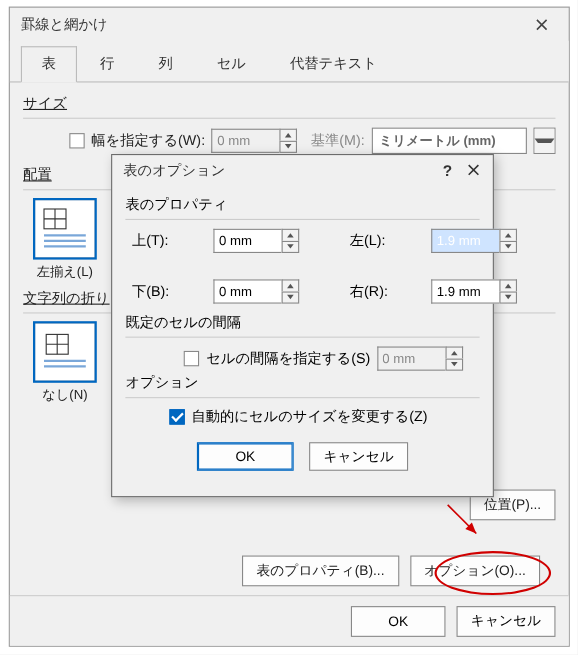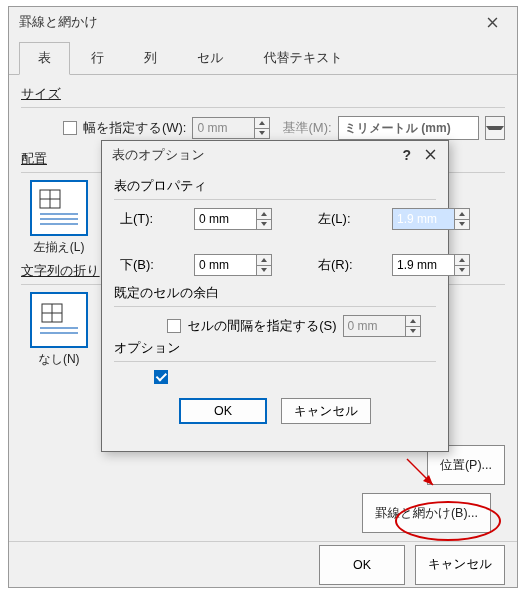--- a/index.html
+++ b/index.html
@@ -62,21 +62,21 @@
   .align-panel { display:flex; gap:30px; margin: 6px 0 6px 10px; }
   .align-item { text-align:center; font-size:12px; }
   .thumb {
     width:56px; height:54px; border:1px solid #999; background:#fff; margin-bottom:4px;
     display:flex; align-items:center; justify-content:center; position:relative;
   }
   .thumb.sel { outline:2px solid #0067c0; outline-offset:-1px; }
   .thumb svg { width:42px; height:40px; }
 
   .btn {
-    height:40px; border:1px solid #888; background:#fdfdfd; font-size:12.5px; padding:0 12px;
+    height:28px; border:1px solid #888; background:#fdfdfd; font-size:12.5px; padding:0 12px;
     display:inline-flex; align-items:center; justify-content:center; min-width:70px;
   }
   .btn.prim { border-color:#0067c0; box-shadow: inset 0 0 0 1px #0067c0; }
 
   .footer {
     position:absolute; left:0; right:0; bottom:0; height:46px; border-top:1px solid #ccc;
     display:flex; align-items:center; justify-content:flex-end; gap:10px; padding:0 12px; background:#f0f0f0;
   }
 
   .pos-btn { position:absolute; right:12px; top:370px; }
@@ -196,21 +196,24 @@
         <div>なし(N)</div>
       </div>
     </div>
 
     <div class="btn pos-btn">
         <span>位置(P)...</span>
       </div>
 
     <div class="opt-btn-wrap">
       <div class="btn">
-          <span>罫線と網かけ(B)...</span>
+          <span>表のプロパティ(B)...</span>
+        </div>
+      <div class="btn">
+          <span>オプション(O)...</span>
         </div>
     </div>
 
     <div class="ellipse"></div>
     <svg class="arrow" width="40" height="40">
       <line x1="6" y1="6" x2="32" y2="32" stroke="#d00000" stroke-width="1.5"></line>
       <polygon points="32,32 22,28 28,22" fill="#d00000"></polygon>
     </svg>
 
   </div>
@@ -290,21 +293,21 @@
             <span class="sb">
               <span class="tri up"></span>
             </span>
             <span class="sb">
               <span class="tri dn"></span>
             </span>
           </span>
       </span>
     </div>
 
-    <div class="fs-label">既定のセルの余白</div>
+    <div class="fs-label">既定のセルの間隔</div>
     <div class="hr"></div>
 
     <div class="row" style="margin:6px 2px 2px 8px; justify-content:center">
       <span style="display:flex;align-items:center;gap:6px">
         <span class="chk"></span>
         <span>セルの間隔を指定する(S)</span>
       </span>
       <span class="spin">
         <input disabled="" value="0 mm" style="">
         <span class="sbtns">
@@ -316,20 +319,21 @@
             </span>
           </span>
       </span>
     </div>
 
     <div class="fs-label" style="margin-top:0">オプション</div>
     <div class="hr"></div>
 
     <div class="row" style="margin-left:8px">
       <span class="chk checked"></span>
+      <span>自動的にセルのサイズを変更する(Z)</span>
     </div>
 
     <div class="btnrow">
       <div class="btn prim">
           <span>OK</span>
         </div>
       <div class="btn">
           <span>キャンセル</span>
         </div>
     </div>

